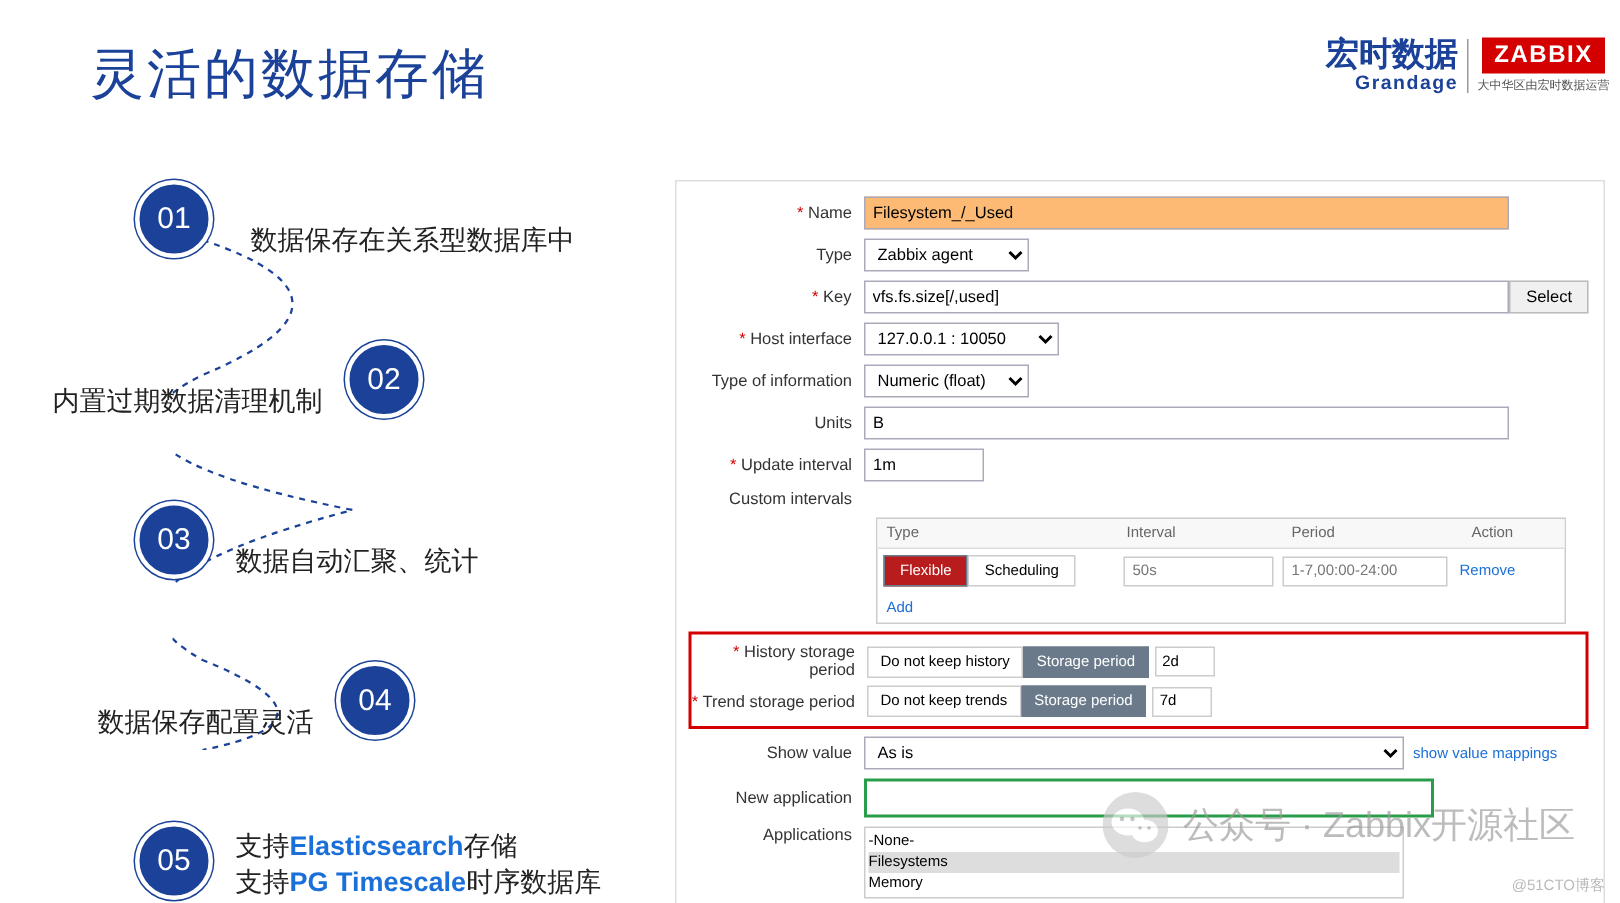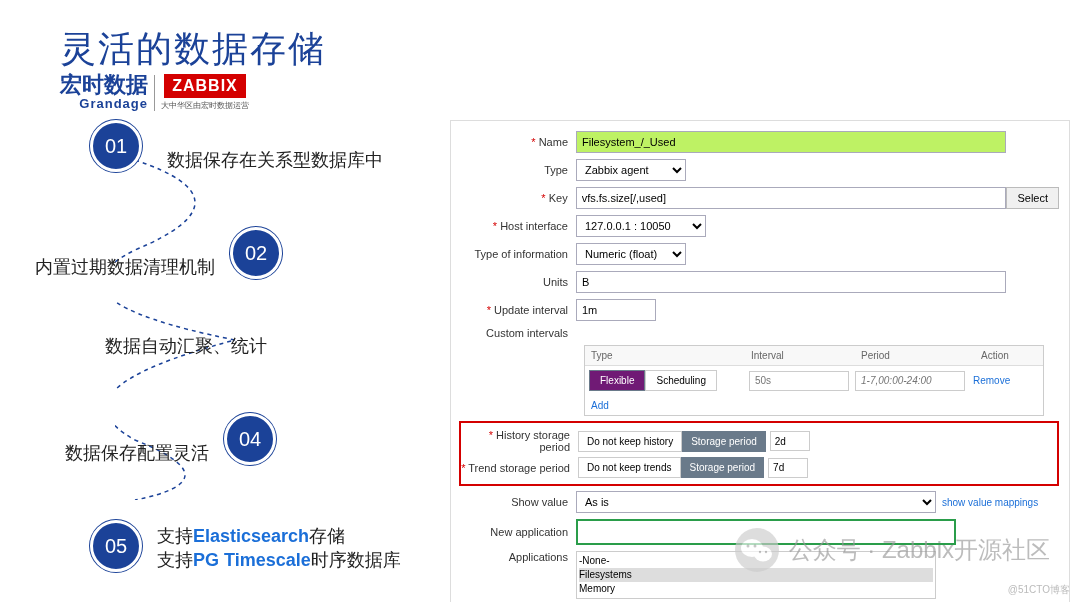--- a/index.html
+++ b/index.html
@@ -1,17 +1,17 @@
 <!DOCTYPE html>
 <html><head>
 <meta charset="utf-8">
 <style>
   * { box-sizing: border-box; margin: 0; padding: 0; }
   body { width: 1080px; height: 602px; font-family: Arial, "Microsoft YaHei", sans-serif; background: #fff; position: relative; overflow: hidden; }
-  .header { display: flex; justify-content: space-between; align-items: flex-start; padding: 25px 7px 0 60px; flex-direction: column; }
+  .header { display: flex; justify-content: space-between; align-items: flex-start; padding: 25px 7px 0 60px; }
   .title { font-size: 36px; color: #1b4298; font-weight: 500; letter-spacing: 2px; }
   .logos { display: flex; align-items: center; gap: 6px; }
   .grandage { text-align: right; }
   .grandage .cn { font-size: 22px; font-weight: bold; color: #1b4298; line-height: 1; }
   .grandage .en { font-size: 13px; font-weight: bold; color: #1b4298; letter-spacing: 1px; }
   .divider-h { width: 1px; height: 36px; background: #999; }
   .zabbix-logo { display: flex; flex-direction: column; align-items: center; }
   .zabbix-logo .zbx { background: #d40000; color: #fff; font-weight: bold; padding: 3px 8px; font-size: 16px; letter-spacing: 1px; }
   .zabbix-logo .sub { font-size: 8px; color: #555; margin-top: 2px; }
   .left-panel { position: absolute; left: 60px; top: 120px; width: 370px; }
@@ -26,29 +26,29 @@
   .b2 { margin-left: -40px; }
   .b3 { margin-left: 30px; }
   .b4 { margin-left: -10px; }
   .b5 { margin-left: 30px; }
   .curve { position: absolute; left: 115px; top: 160px; width: 140px; height: 340px; pointer-events: none; }
   .form-panel { position: absolute; right: 10px; top: 120px; width: 620px; border: 1px solid #ddd; background: #fff; font-size: 11px; padding: 10px 10px 10px 0; }
   .frow { display: flex; align-items: center; margin-bottom: 6px; }
   .flabel { width: 125px; text-align: right; padding-right: 8px; color: #333; }
   .flabel.req::before { content: "* "; color: #d40000; }
   .finput { border: 1px solid #aab; background: #fff; padding: 3px 5px; height: 22px; font-size: 11px; }
-  .finput.sel-high { background: #bef264; }
+  .finput.sel-high { background: #fdba74; }
   .fselect { border: 1px solid #aab; height: 22px; font-size: 11px; padding: 2px 4px; background: #fff; }
   .btn-select { border: 1px solid #bbb; background: #f0f0f0; padding: 3px 10px; font-size: 11px; height: 22px; }
   .ci-table { border: 1px solid #ccc; margin-left: 133px; width: 460px; }
   .ci-head { display: flex; background: #f8f8f8; border-bottom: 1px solid #ddd; font-size: 10px; color: #666; }
   .ci-head > div { padding: 4px 6px; }
   .ci-row { display: flex; align-items: center; padding: 4px; }
   .tab-btn { padding: 4px 10px; font-size: 10px; border: 1px solid #ccc; }
-  .tab-btn.active { background: #701a75; color: #fff; border-color: #6a7a8a; }
+  .tab-btn.active { background: #b91c1c; color: #fff; border-color: #6a7a8a; }
   .ci-in { border: 1px solid #ccc; height: 20px; width: 100px; font-size: 10px; padding: 2px 5px; color: #888; }
   .link { color: #1b6fd8; font-size: 10px; cursor: pointer; }
   .redbox { border: 2px solid #d40000; padding: 6px 0; margin: 5px 0 5px 8px; }
   .redrow { display: flex; align-items: center; margin-bottom: 4px; }
   .redrow:last-child { margin-bottom: 0; }
   .seg-btn { padding: 4px 8px; font-size: 10px; border: 1px solid #ccc; background: #fff; }
   .seg-btn.active { background: #6a7a8a; color: #fff; border-color:#6a7a8a; }
   .smallin { border: 1px solid #ccc; height: 20px; width: 40px; font-size: 10px; padding: 2px 4px; margin-left: 4px; }
   .greenbox { border: 2px solid #2a9d4a; height: 26px; width: 380px; }
   .app-list { border: 1px solid #ccc; width: 360px; font-size: 10px; line-height: 1.4; padding: 2px; }
@@ -82,20 +82,21 @@
 <div class="left-panel">
   <div class="bullet b1">
     <div class="num">01</div>
     <div class="btxt">数据保存在关系型数据库中</div>
   </div>
   <div class="bullet b2">
     <div class="btxt">内置过期数据清理机制</div>
     <div class="num">02</div>
   </div>
   <div class="bullet b3">
+    <div class="num">03</div>
     <div class="btxt">数据自动汇聚、统计</div>
   </div>
   <div class="bullet b4">
     <div class="btxt">数据保存配置灵活</div>
     <div class="num">04</div>
   </div>
   <div class="bullet b5">
     <div class="num">05</div>
     <div class="btxt">
       <span>支持</span><span class="hl-es">Elasticsearch</span><span>存储</span><br>
@@ -144,21 +145,21 @@
       <div style="width:110px">Interval</div>
       <div style="width:120px">Period</div>
       <div>Action</div>
     </div>
     <div class="ci-row">
       <div style="width:160px;display:flex">
         <div class="tab-btn active">Flexible</div>
         <div class="tab-btn">Scheduling</div>
       </div>
       <input class="ci-in" style="width: 100px;" placeholder="50s">
-      <input class="ci-in" style="width: 110px; margin-left: 6px; font-style: italic;" placeholder="1-7,00:00-24:00">
+      <input class="ci-in" style="width: 110px; margin-left: 6px;" placeholder="1-7,00:00-24:00">
       <span class="link" style="margin-left:8px">Remove</span>
     </div>
     <div style="padding:4px 6px"><span class="link">Add</span></div>
   </div>
 
   <div class="redbox">
     <div class="redrow">
       <div class="flabel req" style="width:117px">History storage period</div>
       <div class="seg-btn">Do not keep history</div>
       <div class="seg-btn active">Storage period</div>

